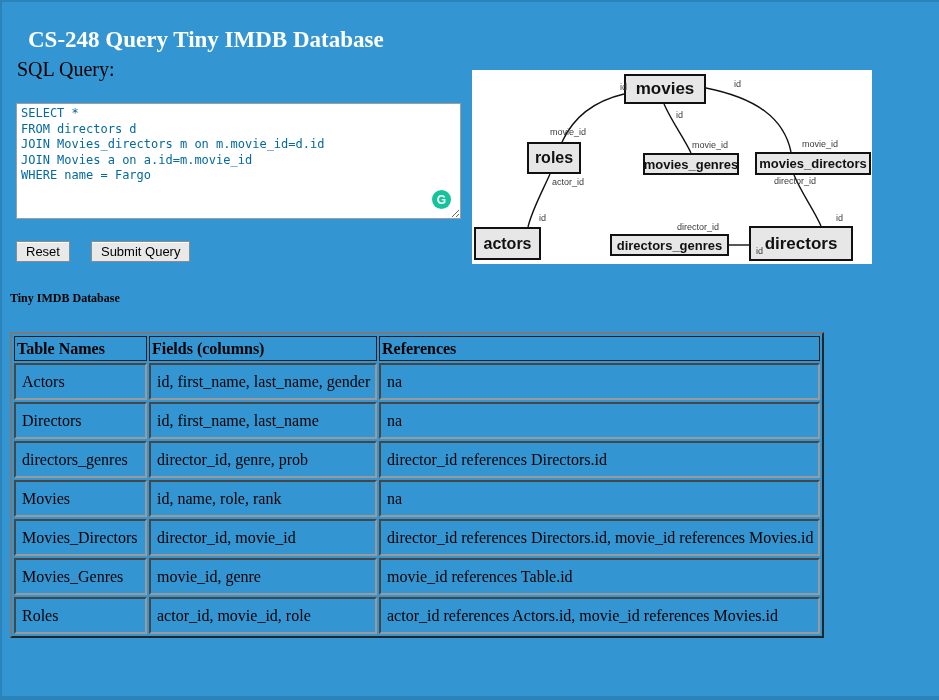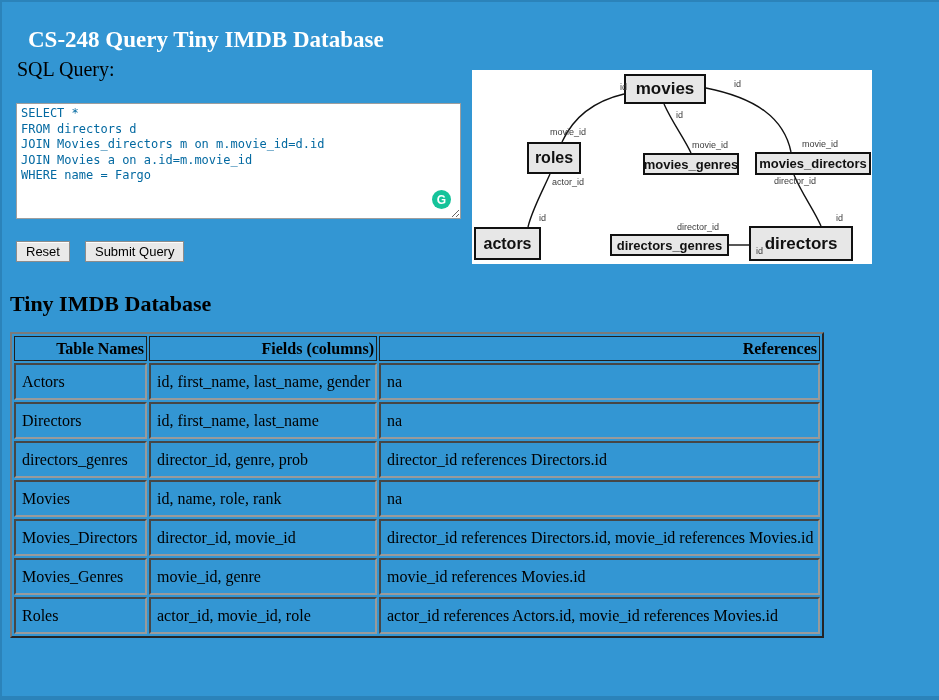--- a/index.html
+++ b/index.html
@@ -30,21 +30,21 @@
     padding:2px 4px;resize:both;outline:none;
   }
   .grammarly{
     position:absolute;right:10px;bottom:10px;
     width:19px;height:19px;border-radius:50%;
     background:#15c39a;color:#ffffff;
     font-family:"Liberation Sans",sans-serif;font-size:12px;font-weight:bold;
     display:flex;align-items:center;justify-content:center;
     cursor:pointer;
   }
-  .btn-row{position:absolute;left:14px;top:239px;display:flex;gap:15px;}
+  .btn-row{position:absolute;left:14px;top:239px;display:flex;gap:21px;}
   .btn{
     font-family:"Liberation Sans",sans-serif;font-size:13px;color:#000;
     background:#e9e9e9;border:1px solid #8c8c8c;
     padding:2px 9px;height:21px;box-sizing:border-box;cursor:pointer;
     box-shadow:inset 0 1px 0 #fdfdfd;
   }
 
   
   .diagram{
     position:absolute;left:470px;top:68px;width:400px;height:194px;
@@ -63,32 +63,32 @@
   .elabel{
     position:absolute;
     font-family:"Liberation Sans",sans-serif;font-size:9px;color:#3c3c3c;
     white-space:nowrap;
     padding-left:20px;
   }
 
   
   .db-heading{
     position:absolute;left:8px;top:289px;margin:0;
-    font-size:22px;font-weight:bold;color:#000;
+    font-size:12px;font-weight:bold;color:#000;
   }
   .db-table{
     position:absolute;left:8px;top:330px;
     border-collapse:separate;border-spacing:2px;
     border:2px outset #7a7a7a;
     table-layout:fixed;width:814px;
     font-size:16px;color:#000;
   }
   .db-table th{
     border:1px solid #1f1f1f;
-    font-weight:bold;text-align:right;padding:2px 2px;
+    font-weight:bold;text-align:left;padding:2px 2px;
     height:19px;
   }
   .db-table td{
     border:2px inset #9a9a9a;
     text-align:left;padding:6px 6px;height:21px;
     overflow:hidden;white-space:nowrap;
   }
 </style>
 </head>
 <body>
@@ -182,21 +182,21 @@
         <td>na</td>
       </tr>
       <tr>
         <td>Movies_Directors</td>
         <td>director_id, movie_id</td>
         <td>director_id references Directors.id, movie_id references Movies.id</td>
       </tr>
       <tr>
         <td>Movies_Genres</td>
         <td>movie_id, genre</td>
-        <td>movie_id references Movies.id</td>
+        <td>movie_id references Table.id</td>
       </tr>
       <tr>
         <td>Roles</td>
         <td>actor_id, movie_id, role</td>
         <td>actor_id references Actors.id, movie_id references Movies.id</td>
       </tr>
     </tbody>
   </table>
 
 </div>

